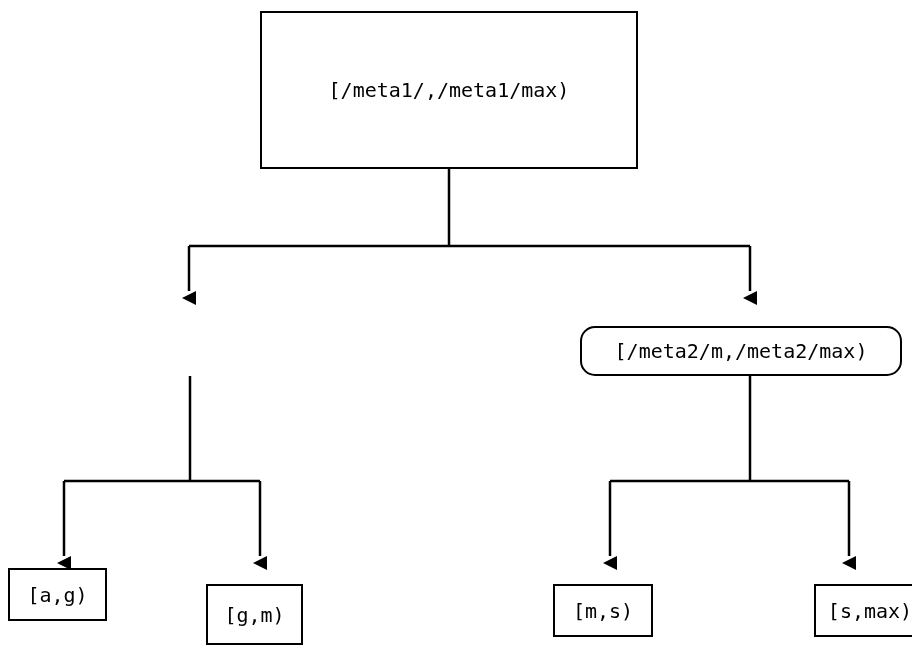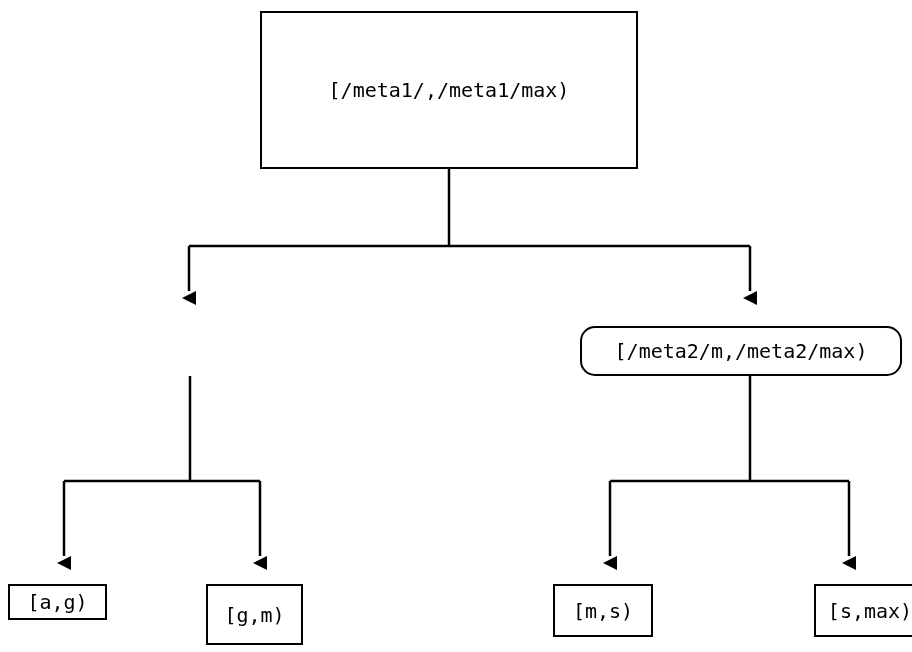--- a/index.html
+++ b/index.html
@@ -60,23 +60,23 @@
   #node-mid-right {
     left: 580px;
     top: 326px;
     width: 322px;
     height: 50px;
     border-radius: 15px;
   }
   
   #node-leaf-ag {
     left: 8px;
-    top: 584px;
+    top: 568px;
     width: 99px;
-    height: 36px;
+    height: 53px;
   }
   #node-leaf-gm {
     left: 206px;
     top: 584px;
     width: 97px;
     height: 61px;
   }
   #node-leaf-ms {
     left: 553px;
     top: 584px;

